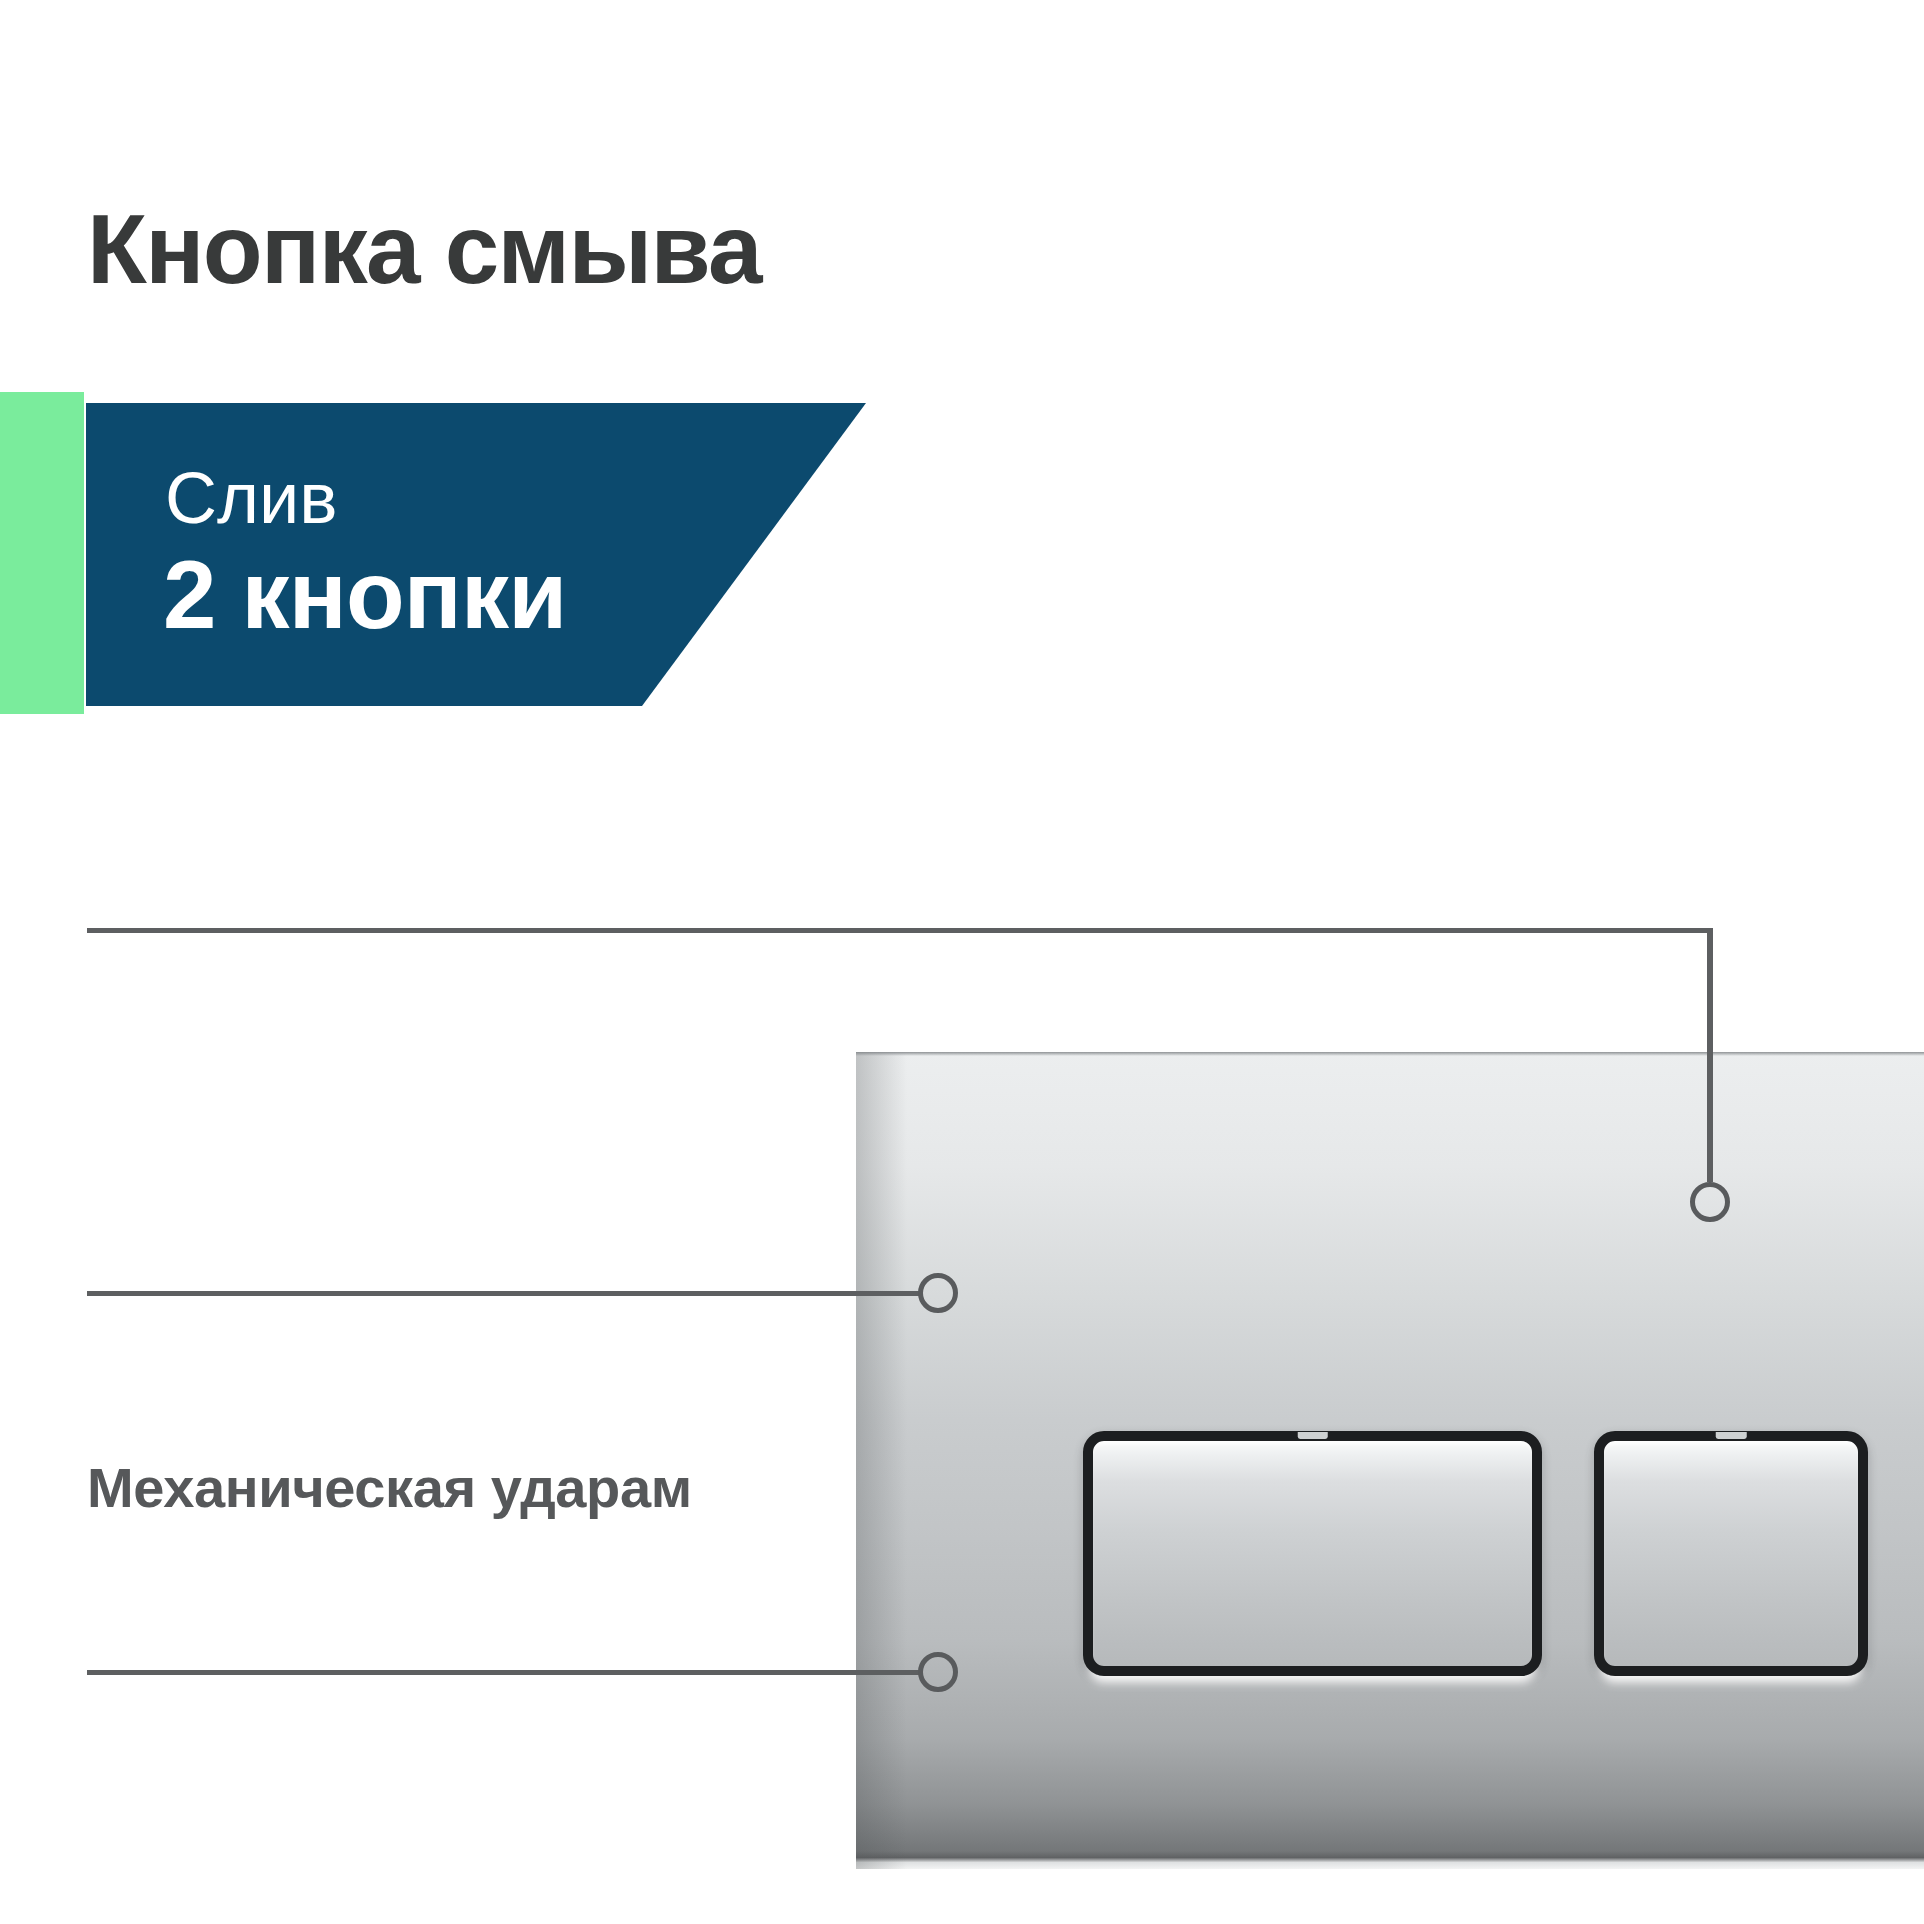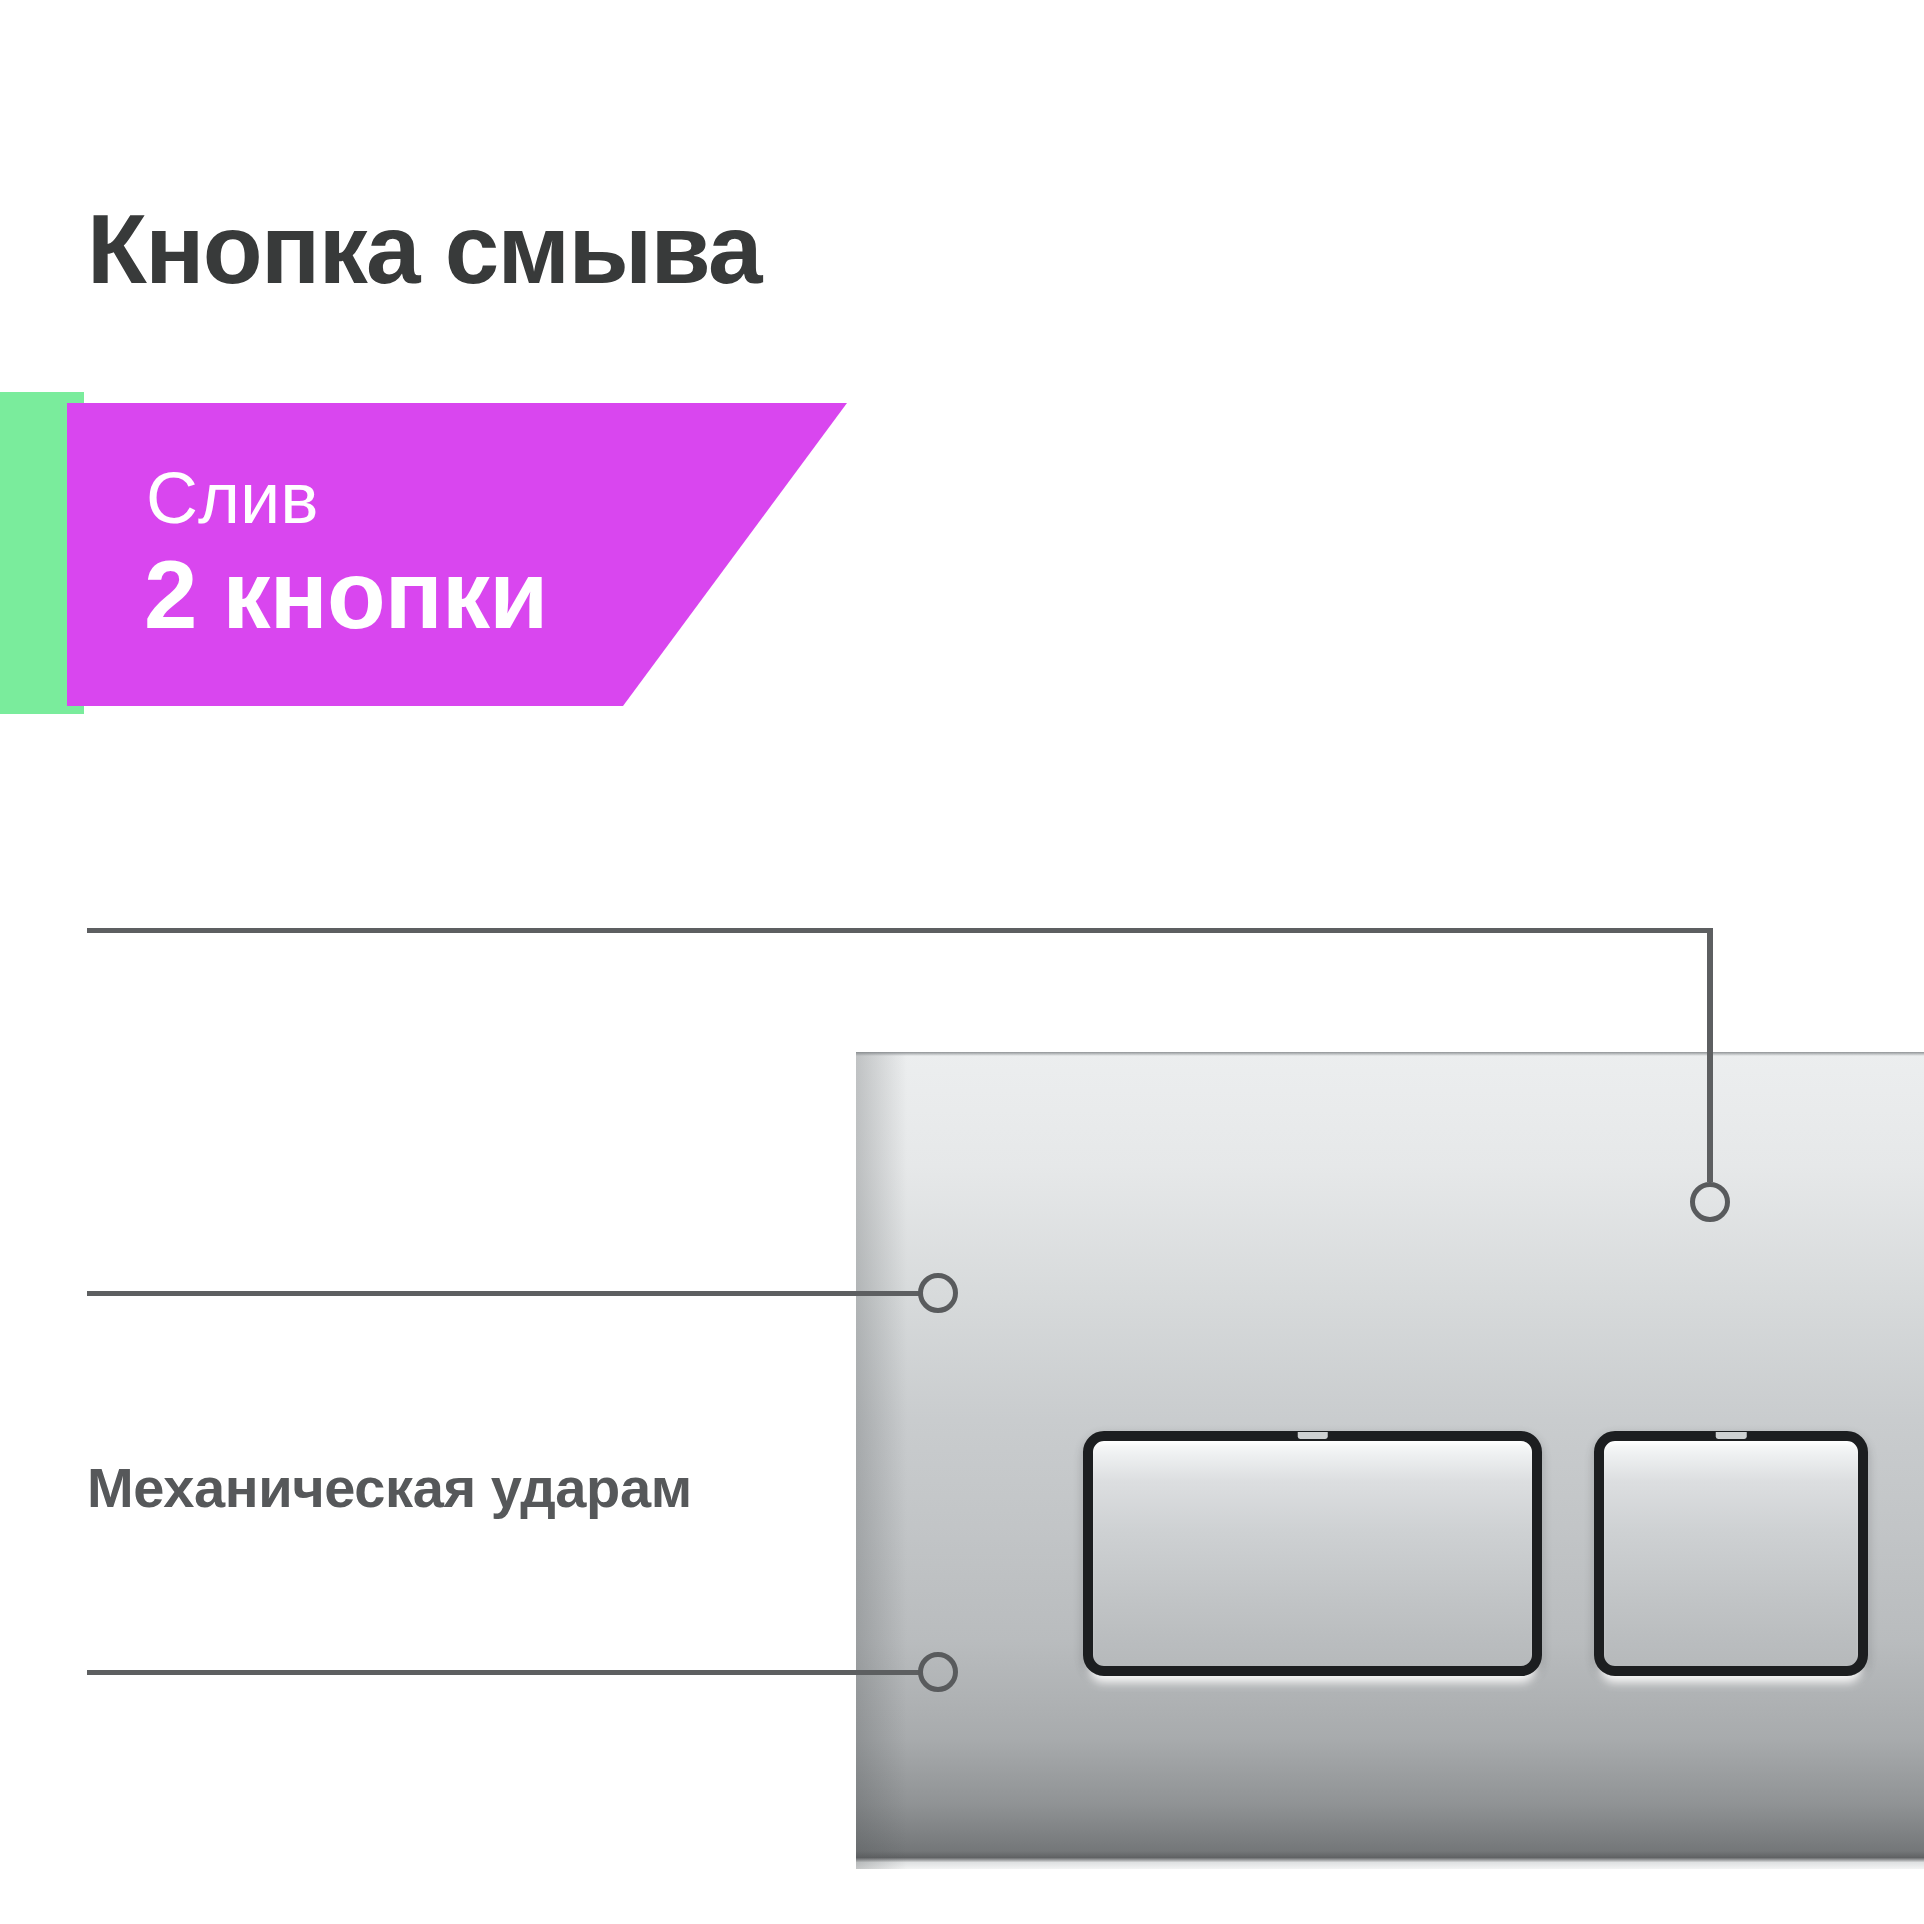--- a/index.html
+++ b/index.html
@@ -5,21 +5,21 @@
   html,body{margin:0;padding:0;background:#ffffff;}
   .page{position:relative;width:1925px;height:1925px;background:#ffffff;overflow:hidden;
         font-family:"Liberation Sans", sans-serif;}
 
   
   .title{position:absolute;left:83px;top:196px;margin:4px;
          font-size:98px;line-height:1;font-weight:700;letter-spacing:-1.6px;color:#383a3a;}
 
   
   .green-bar{position:absolute;left:0;top:392px;width:84px;height:322px;background:#7aec9c;}
-  .ribbon{position:absolute;left:67px;top:403px;width:780px;height:308px;background:#d946ef;
+  .ribbon{position:absolute;left:86px;top:403px;width:780px;height:308px;background:#0c4a6e;
           clip-path:polygon(0 0,780px 0,556px 303px,0 303px);}
   .ribbon-line1{position:absolute;left:79px;top:59px;font-size:72px;line-height:1;
                 font-weight:400;color:#ffffff;letter-spacing:0;}
   .ribbon-line2{position:absolute;left:77px;top:144px;font-size:96px;line-height:1;
                 font-weight:700;color:#ffffff;letter-spacing:-0.8px;}
 
   
   .spec-line{position:absolute;left:87px;top:837px;margin:0;font-size:55px;line-height:1.15;
              color:#696b6c;letter-spacing:-0.4px;white-space:nowrap;}
   .b{font-weight:700;color:#56585a;}

